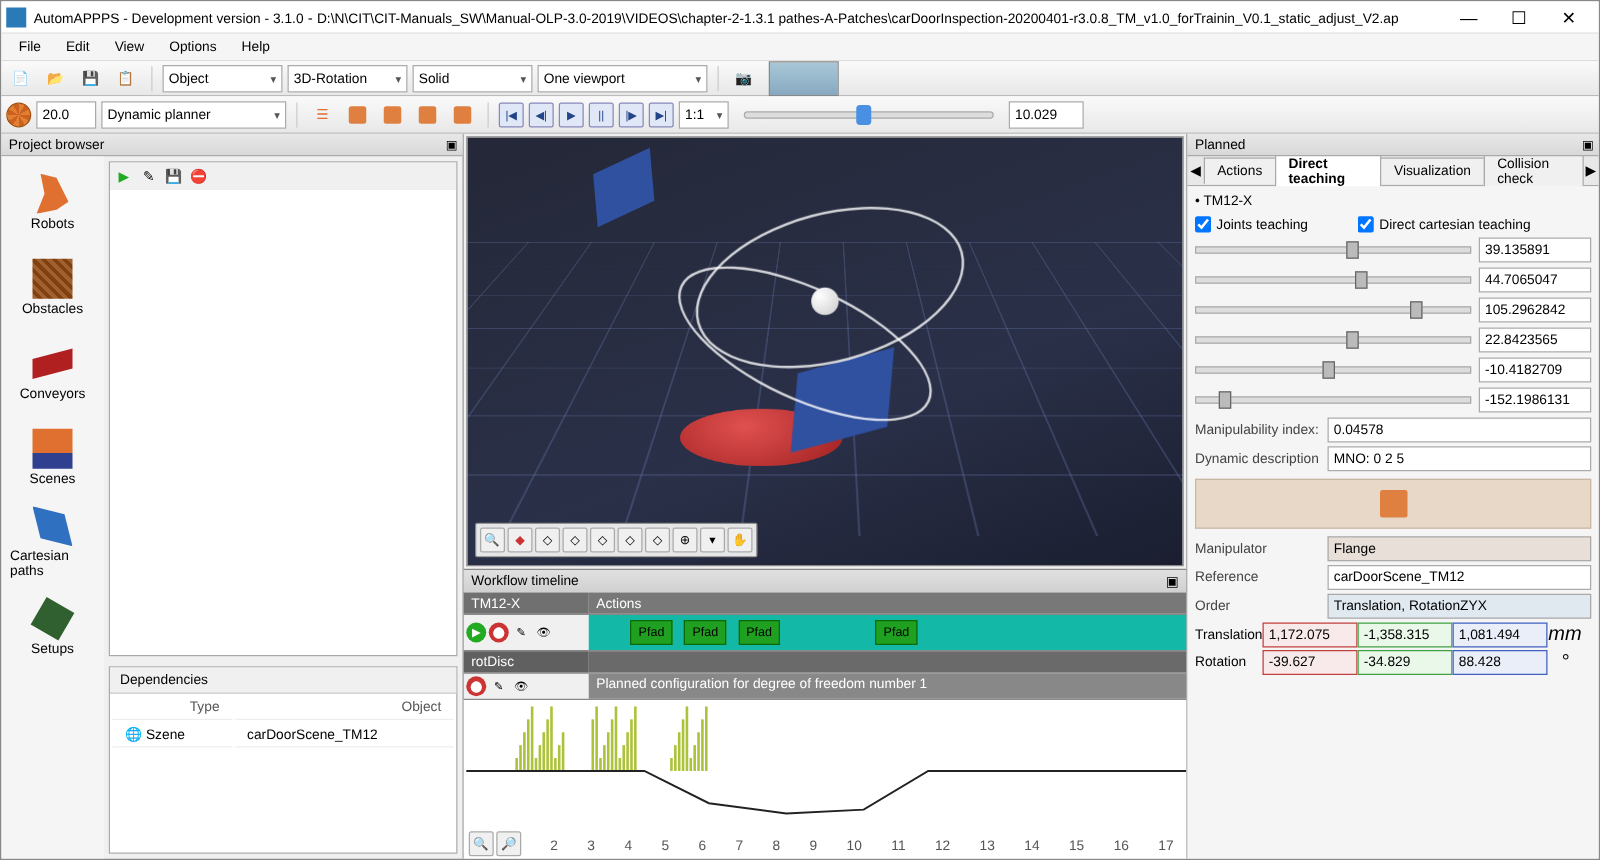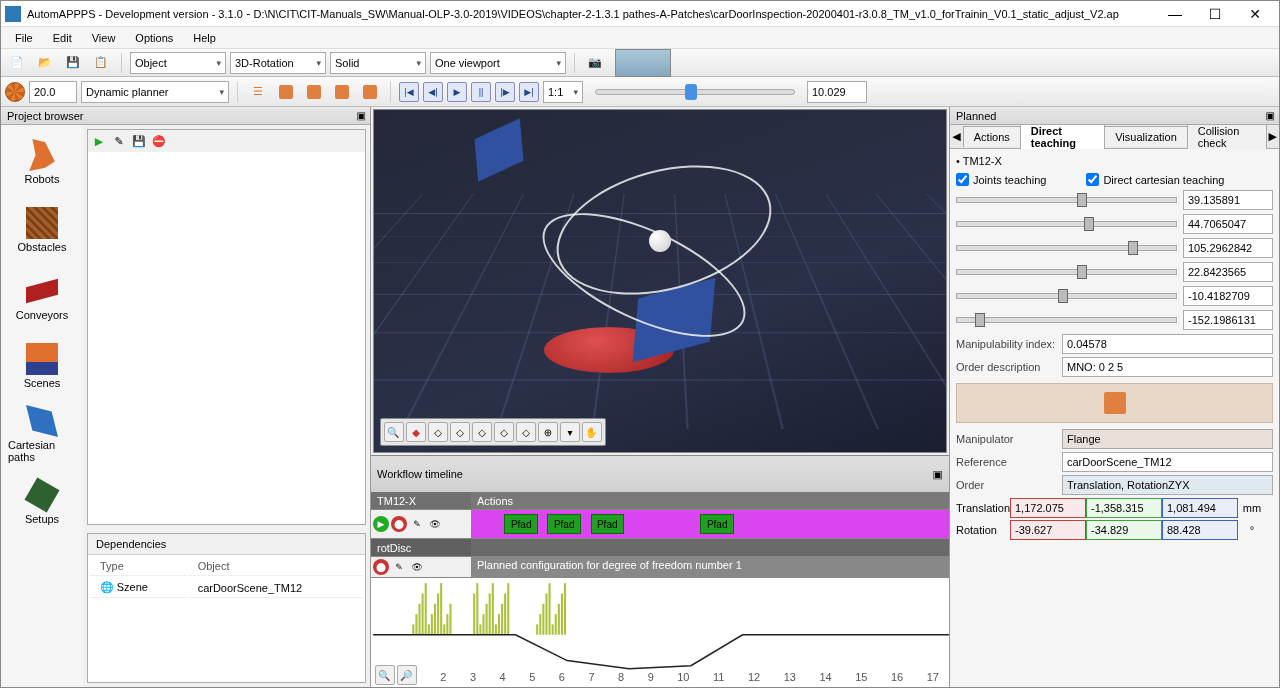--- a/index.html
+++ b/index.html
@@ -45,43 +45,43 @@
 .pb-tree { flex:1; background:#fff; border:1px solid #aaa; margin:4px; overflow:auto; }
 .tree-toolbar { height:22px; background:#f0f0f0; display:flex; align-items:center; gap:2px; padding:2px;}
 .tree-btn { width:18px; height:18px; display:flex; align-items:center; justify-content:center; font-size:11px;}
 .tree-item { display:flex; align-items:center; gap:4px; padding:2px 8px; }
 .dot { width:10px; height:10px; border-radius:50%; background:#20b020;}
 
 .deps-panel { margin:4px; border:1px solid #aaa; background:#fff; flex:0 0 150px; }
 .deps-panel .hdr { padding:4px 8px; background:#f0f0f0; border-bottom:1px solid #ccc;}
 .deps-table { width:100%; }
 .deps-table th, .deps-table td { text-align:left; padding:3px 10px; font-weight:normal; border-bottom:1px solid #eee;}
-.deps-table th { color:#555; }
+.deps-table th { color:#555;text-align:right; }
 
 
 .center { flex:1; display:flex; flex-direction:column; }
 .viewport { flex:1; background: linear-gradient(160deg,#242838 0%, #2a3048 60%, #1a1e30 100%); position:relative; margin:2px; border:1px solid #888; overflow:hidden;}
 .vp-grid { position:absolute; inset:0; background-image:
   linear-gradient(rgba(120,140,200,0.25) 1px, transparent 1px),
   linear-gradient(90deg, rgba(120,140,200,0.25) 1px, transparent 1px);
   background-size: 50px 50px; transform: perspective(600px) rotateX(55deg) scale(1.6) translateY(-30px); transform-origin: center 70%;}
 .vp-red { position:absolute; width:130px; height:80px; background:radial-gradient(circle at 40% 30%, #e05050, #a02020); border-radius:50%; left:170px; top:200px; transform: rotateX(55deg);}
 .vp-blue1 { position:absolute; width:80px; height:60px; background:#3050a0; left:260px; top:180px; transform: rotate(-15deg) skewX(-20deg);}
 .vp-blue2 { position:absolute; width:50px; height:40px; background:#3050a0; left:100px; top:20px; transform: rotate(-25deg) skewX(-20deg);}
 .vp-sphere { position:absolute; width:22px; height:22px; background:radial-gradient(circle at 30% 30%, #fff, #ccc); border-radius:50%; left:275px; top:120px;}
 .vp-ring { position:absolute; width:220px; height:120px; border:2px solid rgba(255,255,255,0.8); border-radius:50%; left:180px; top:60px; transform: rotate(-15deg);}
 .vp-ring2 { position:absolute; width:220px; height:90px; border:2px solid rgba(255,255,255,0.8); border-radius:50%; left:160px; top:120px; transform: rotate(25deg);}
 .vp-toolbar { position:absolute; bottom:6px; left:6px; display:flex; gap:2px; background:rgba(240,240,240,0.95); padding:3px; border:1px solid #888; border-radius:2px;}
 .vp-tb-btn { width:20px; height:20px; display:flex; align-items:center; justify-content:center; background:#f0f0f0; border:1px solid #aaa; border-radius:2px; font-size:10px;}
 
 .timeline { height:232px; border-top:1px solid #888; display:flex; flex-direction:column;}
-.timeline .tl-hdr { height:36px; background: linear-gradient(#e0e0e0,#d0d0d0); padding:0 6px; display:flex; align-items:center;}
+.timeline .tl-hdr { height:18px; background: linear-gradient(#e0e0e0,#d0d0d0); padding:0 6px; display:flex; align-items:center;}
 .tl-row { display:flex; align-items:stretch; border-bottom:1px solid #888;}
 .tl-label { width:100px; background:#707070; color:#fff; padding:2px 6px; font-size:11px; display:flex; align-items:center;}
-.tl-track { flex:1; background:#d946ef; position:relative; height:28px;}
+.tl-track { flex:1; background:#14b8a6; position:relative; height:28px;}
 .tl-clip { position:absolute; height:20px; top:4px; background:#20a020; border:1px solid #0a6a0a; font-size:10px; display:flex; align-items:center; justify-content:center; color:#000;}
 .tl-strip { width:100px; display:flex; gap:2px; align-items:center; padding:2px;}
 .tl-strip .sbtn{width:16px;height:16px;border-radius:50%;display:flex;align-items:center;justify-content:center;font-size:9px;}
 .tl-msg { background:#888; color:#fff; padding:2px 6px; flex:1; font-size:11px;}
 
 .graph { flex:1; background:#fff; position:relative; }
 .graph-axis { position:absolute; bottom:4px; left:10px; right:10px; display:flex; justify-content:space-between; font-size:10px; color:#555;}
 .graph svg { position:absolute; inset:0; }
 
 
@@ -102,21 +102,21 @@
 .form-row { display:flex; align-items:center; margin:3px 0;}
 .form-row .lab { width:106px; font-size:11px; color:#444;}
 .form-row .val { flex:1; height:20px; border:1px solid #aaa; background:#fff; padding:0 4px; display:flex; align-items:center;}
 
 .xyz-row { display:flex; gap:0; margin:2px 0;}
 .xyz-lab { width:54px; font-size:11px; display:flex; align-items:center;}
 .xyz-cell { width:76px; height:20px; border:1px solid; padding:0 4px; display:flex; align-items:center; font-size:11px;}
 .c-red{border-color:#c04040;background:#f8eaea;}
 .c-grn{border-color:#40a040;background:#eaf8ea;}
 .c-blu{border-color:#4060c0;background:#eaeef8;}
-.unit{width:28px;font-size:11px;display:flex;align-items:center;justify-content:center;}
+.unit{width:28px;font-size:16px;display:flex;align-items:center;justify-content:center;font-style:italic;}
 
 .thumb-img { width: 56px; height:28px; background: linear-gradient(#a8c8d8,#88a8c0); border:1px solid #888; margin-left:4px;}
 .robot-icon { display:inline-block; width:14px; height:14px; background:#e08040; border-radius:2px;}
 </style>
 </head>
 <body>
 
 <div class="titlebar">
   <div class="app-icon"></div>
   <div class="title">
@@ -455,21 +455,21 @@
             </div>
             <div class="slider-val">-152.1986131</div>
           </div>
         </div>
 
       <div class="form-row">
         <div class="lab">Manipulability index:</div>
         <div class="val">0.04578</div>
       </div>
       <div class="form-row">
-        <div class="lab">Order description</div>
+        <div class="lab">Dynamic description</div>
         <div class="val">MNO: 0 2 5</div>
       </div>
       <div style="height:40px;background:#e8d8c8;border:1px solid #c8b8a8;margin:6px 0;display:flex;align-items:center;justify-content:center;">
         <span class="robot-icon" style="width:22px;height:22px;"></span>
       </div>
 
       <div class="form-row">
         <div class="lab">Manipulator</div>
         <div class="val" style="background:#e8e0d8;">Flange</div>
       </div>

